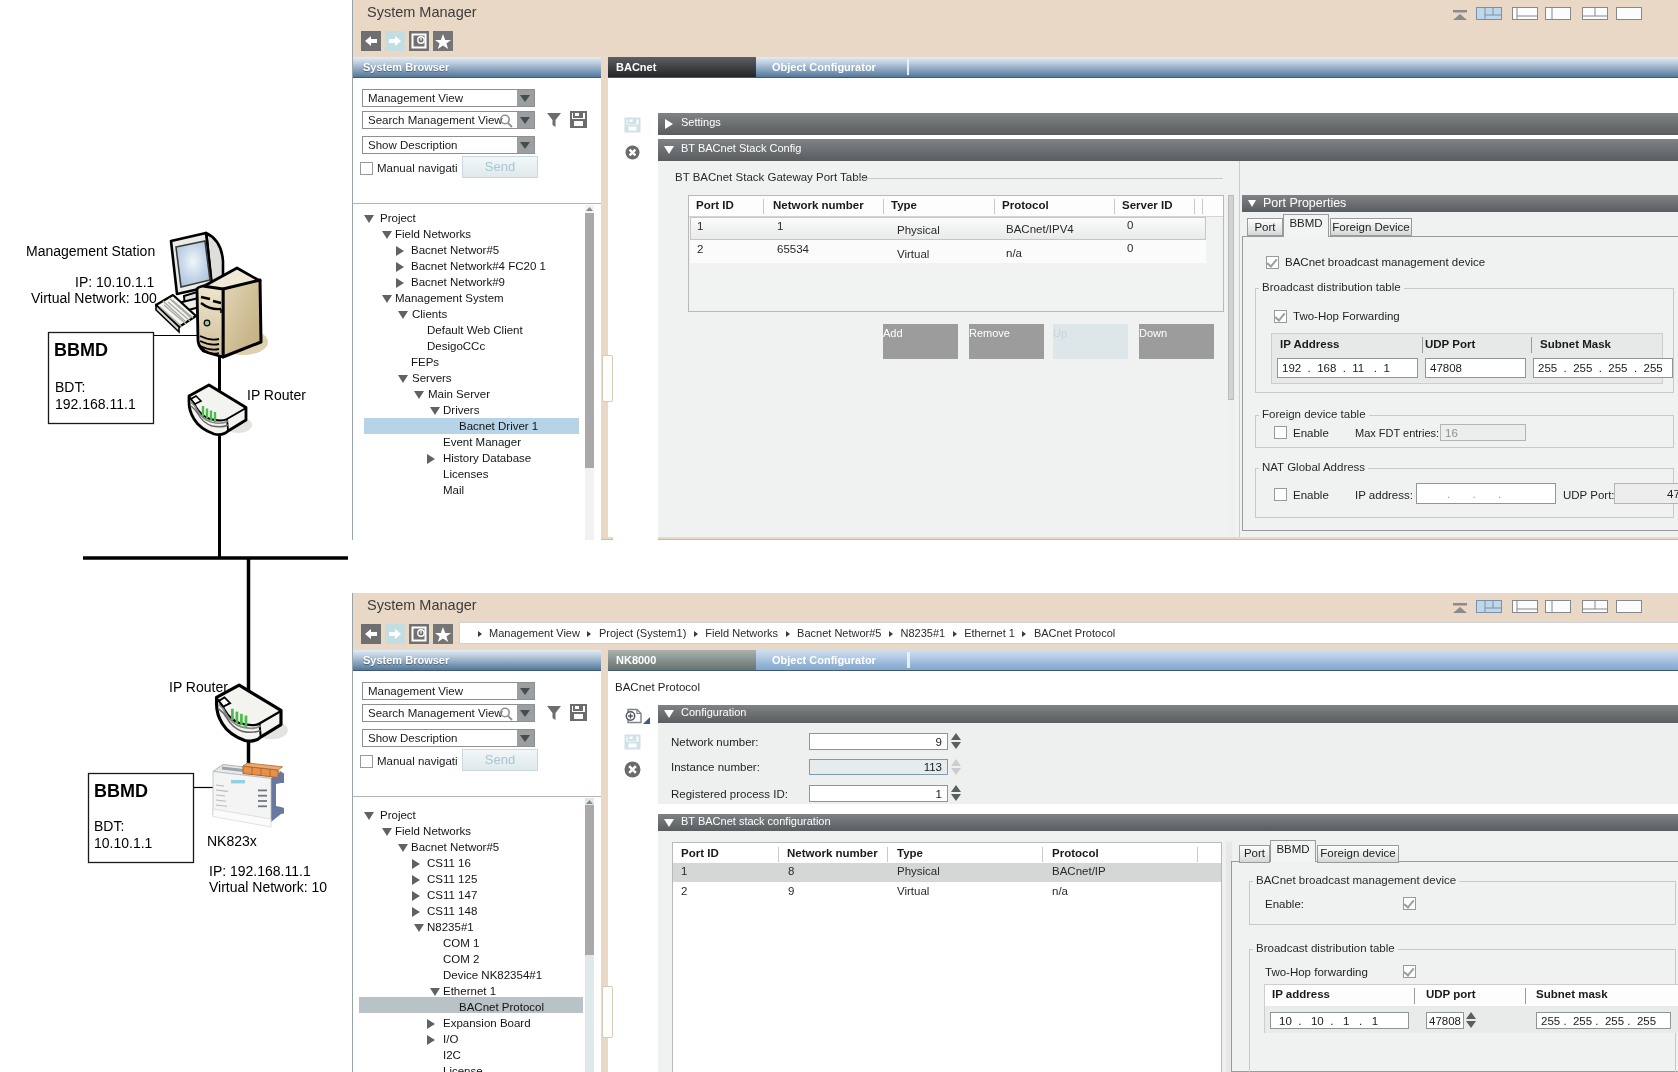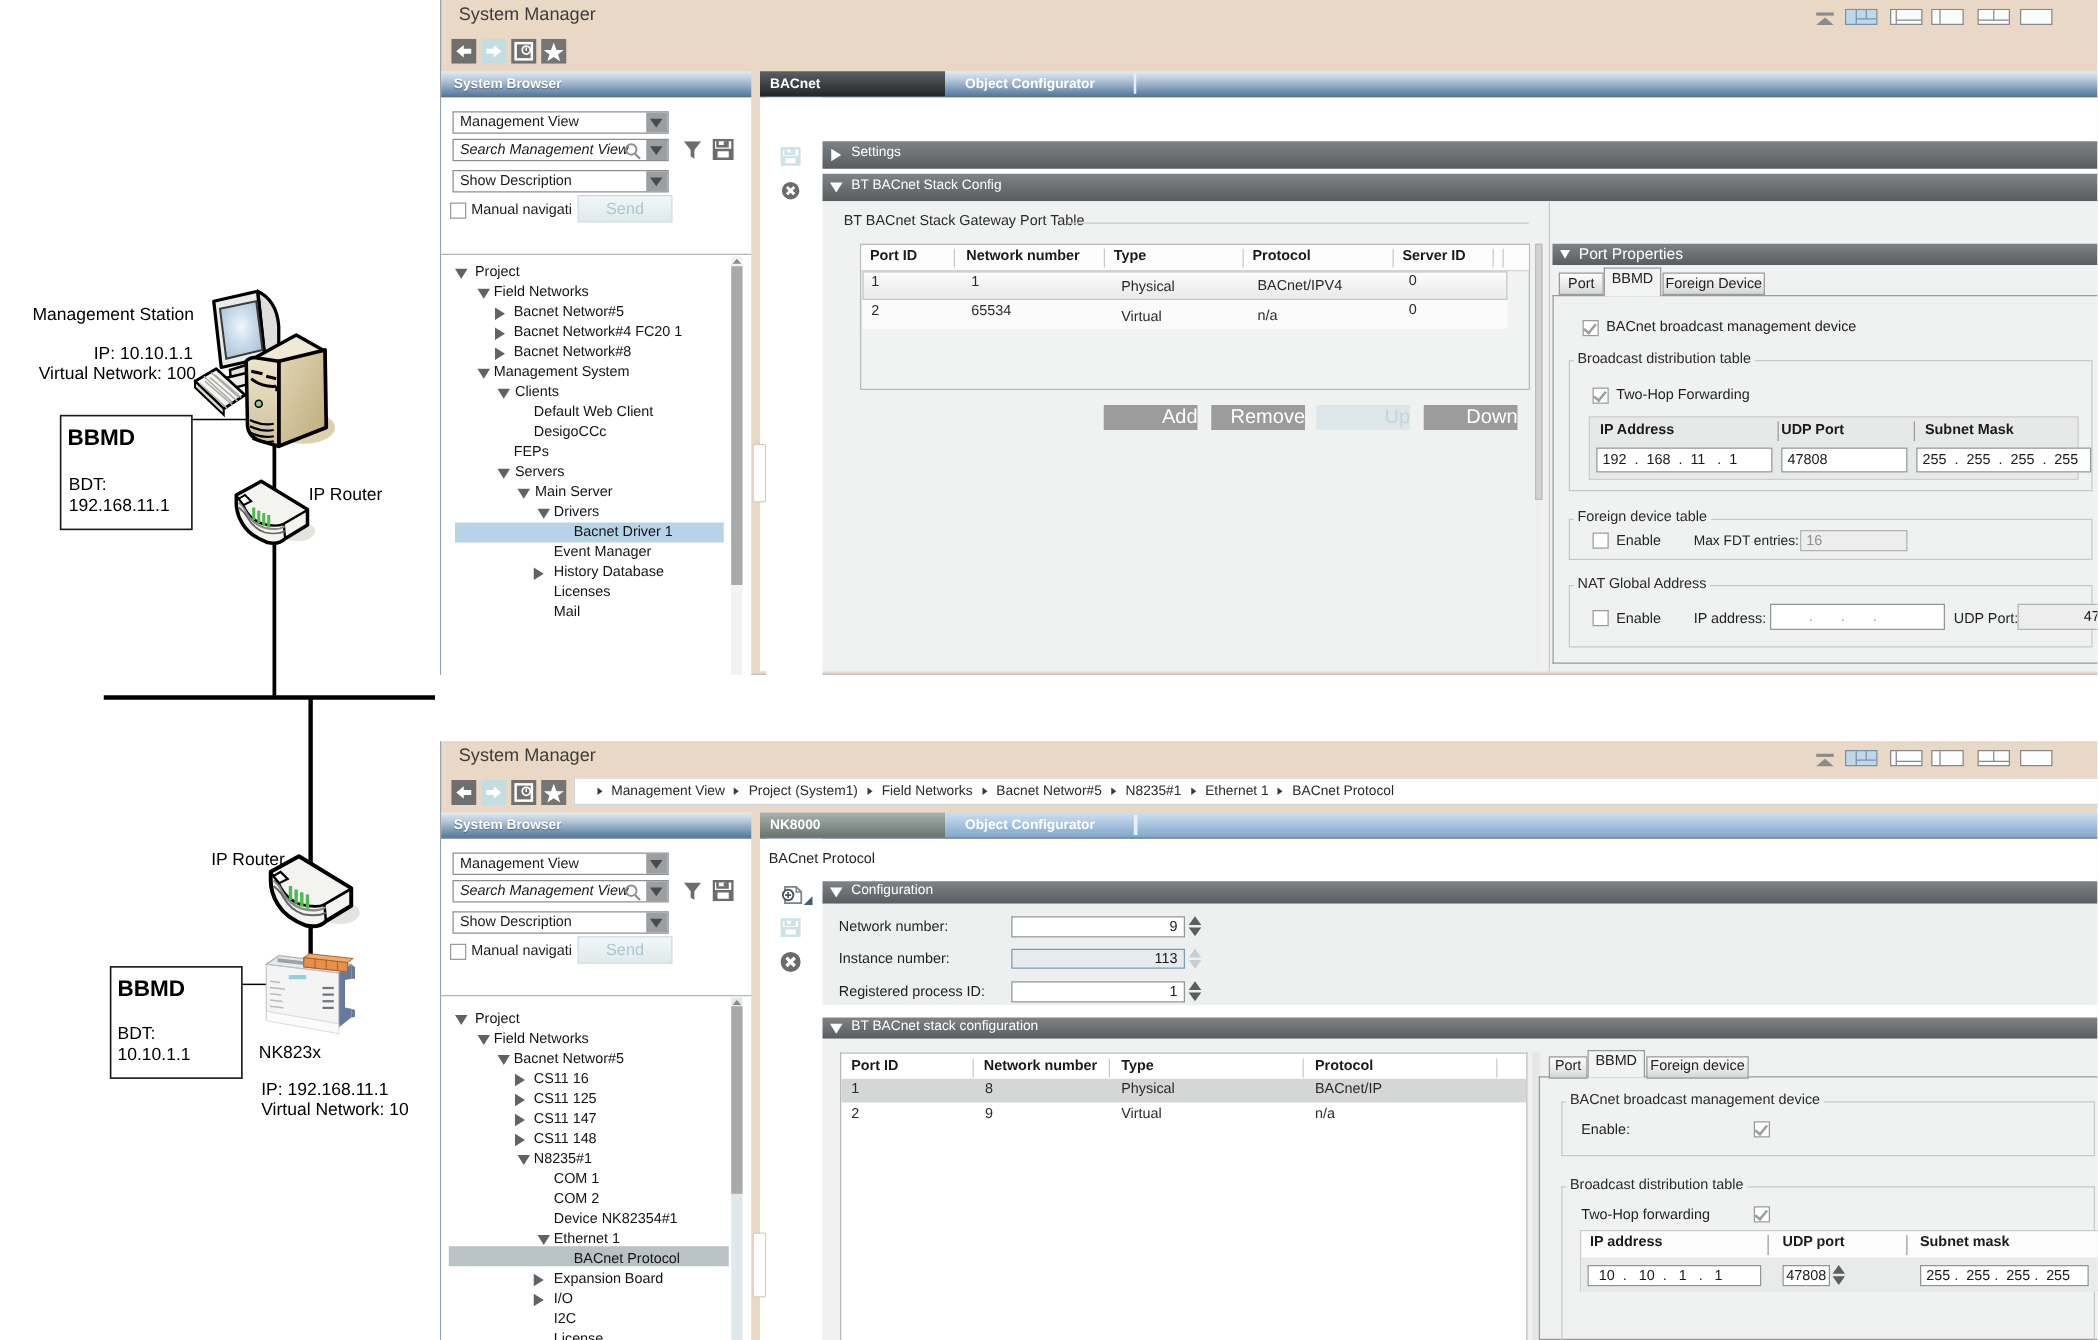--- a/index.html
+++ b/index.html
@@ -15,30 +15,30 @@
 .tabbar{position:absolute;left:255px;right:0;top:57px;height:21px;border-bottom:1px solid #3e5a77;box-sizing:border-box;}
 .dtab{position:absolute;left:0;top:0;width:148px;height:20px;background:linear-gradient(180deg,#5c6062 0%,#222628 100%);}
 .dtab span,.otab span{position:absolute;left:8px;top:4px;font-size:11px;font-weight:bold;color:#fff;}
 .otab{position:absolute;left:148px;top:0;width:151px;height:20px;}
 .vsep{position:absolute;top:2px;width:2px;height:16px;background:#e8f0f6;}
 .panel{background:#fff;}
 .combo{position:absolute;left:9px;width:173px;height:18px;background:#fff;border:1px solid #8f8f8f;box-sizing:border-box;}
 .combo .ct{position:absolute;left:5px;top:2px;font-size:11.5px;color:#1a1a1a;}
 .combo .cbtn{position:absolute;right:0;top:0;width:17px;height:16px;background:#9c9fa1;}
 .combo .cbtn i{position:absolute;left:3px;top:5px;width:0;height:0;border-left:5.5px solid transparent;border-right:5.5px solid transparent;border-top:7px solid #474c4e;}
-.ph{font-style:italic;color:#9aa0a4;font-size:11px;}
+.ph{color:#9aa0a4;font-size:11px;}
 .treerow{position:absolute;font-size:11.5px;color:#141414;white-space:nowrap;height:15px;line-height:15px;}
 .tdn{position:absolute;width:0;height:0;border-left:5px solid transparent;border-right:5px solid transparent;border-top:8px solid #5f6365;}
 .trt{position:absolute;width:0;height:0;border-top:5px solid transparent;border-bottom:5px solid transparent;border-left:8px solid #5f6365;}
 .exbar{position:absolute;left:305px;right:0;background:linear-gradient(180deg,#7f8385 0%,#595d5f 100%);}
 .exbar .xt{position:absolute;left:23px;font-size:11px;color:#fff;}
 .exbar .wdn{position:absolute;left:6px;width:0;height:0;border-left:5px solid transparent;border-right:5px solid transparent;border-top:8px solid #fff;}
 .exbar .wrt{position:absolute;left:7px;width:0;height:0;border-top:5px solid transparent;border-bottom:5px solid transparent;border-left:8px solid #fff;}
 .gpanel{position:absolute;left:305px;right:0;background:#f0f1f1;}
-.gbtn{position:absolute;width:75px;height:20px;background:#9c9c9c;color:#fff;font-size:16px;text-align:right;line-height:19px;}
+.gbtn{position:absolute;width:75px;height:35px;background:#9c9c9c;color:#fff;font-size:11px;text-align:left;line-height:19px;}
 .cell{position:absolute;font-size:11.5px;color:#2a2a2a;white-space:nowrap;}
 .hcell{position:absolute;font-size:11.5px;font-weight:bold;color:#1a1a1a;white-space:nowrap;}
 .colsep{position:absolute;width:1px;background:#c9c9c9;}
 .cbx{position:absolute;width:13px;height:13px;background:#fff;border:1px solid #9a9a9a;box-sizing:border-box;}
 .chk{position:absolute;left:2px;top:0px;width:4px;height:8px;border:solid #9a9fa3;border-width:0 2px 2px 0;transform:rotate(40deg);}
 .fs{position:absolute;border:1px solid #c6cacc;border-bottom:1px solid #c6cacc;}
 .fleg{position:absolute;font-size:11.5px;color:#2a2a2a;background:#f0f1f1;padding:0 3px;white-space:nowrap;}
 .inp{position:absolute;background:#fff;border:1px solid #8f9599;box-sizing:border-box;font-size:11.5px;color:#1a1a1a;}
 .lbl{position:absolute;font-size:11.5px;color:#1f1f1f;white-space:nowrap;}
 .ptab{position:absolute;height:18px;background:linear-gradient(180deg,#fdfdfd,#e2e4e5 70%,#d4d7d8);border:1px solid #9a9a9a;box-sizing:border-box;font-size:11.5px;color:#222;text-align:center;white-space:nowrap;}
@@ -284,21 +284,21 @@
       <div class="a" style="left:11px;top:213px;width:215px;height:16px;background:#b7d3e7;"></div>
       <span class="tdn" style="left:11px;top:10px;"></span>
         <div class="treerow" style="left:27px;top:6px;">Project</div>
       <span class="tdn" style="left:29px;top:26px;"></span>
         <div class="treerow" style="left:42px;top:22px;">Field Networks</div>
       <span class="trt" style="left:43px;top:41px;"></span>
         <div class="treerow" style="left:58px;top:38px;">Bacnet Networ#5</div>
       <span class="trt" style="left:43px;top:57px;"></span>
         <div class="treerow" style="left:58px;top:54px;">Bacnet Network#4 FC20 1</div>
       <span class="trt" style="left:43px;top:73px;"></span>
-        <div class="treerow" style="left:58px;top:70px;">Bacnet Network#8</div>
+        <div class="treerow" style="left:58px;top:70px;">Bacnet Network#9</div>
       <span class="tdn" style="left:29px;top:90px;"></span>
         <div class="treerow" style="left:42px;top:86px;">Management System</div>
       <span class="tdn" style="left:45px;top:106px;"></span>
         <div class="treerow" style="left:59px;top:102px;">Clients</div>
       <div class="treerow" style="left:74px;top:118px;">Default Web Client</div>
       <div class="treerow" style="left:74px;top:134px;">DesigoCCc</div>
       <div class="treerow" style="left:58px;top:150px;">FEPs</div>
       <span class="tdn" style="left:45px;top:170px;"></span>
         <div class="treerow" style="left:59px;top:166px;">Servers</div>
       <span class="tdn" style="left:61px;top:186px;"></span>

